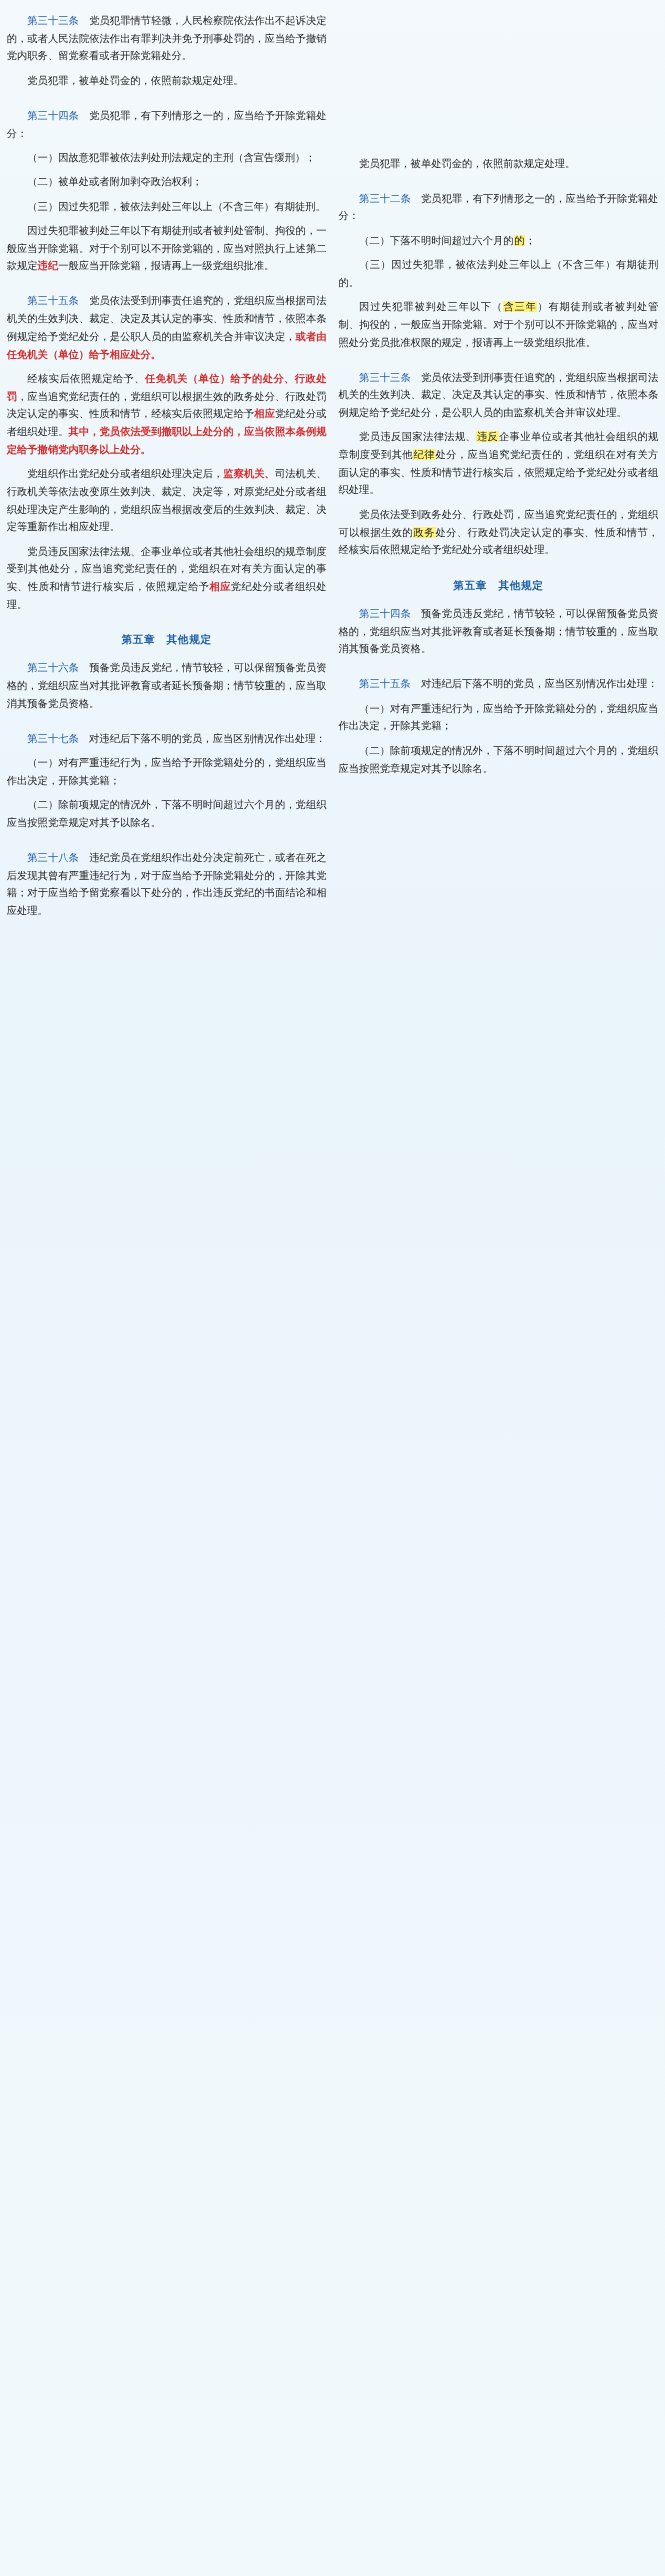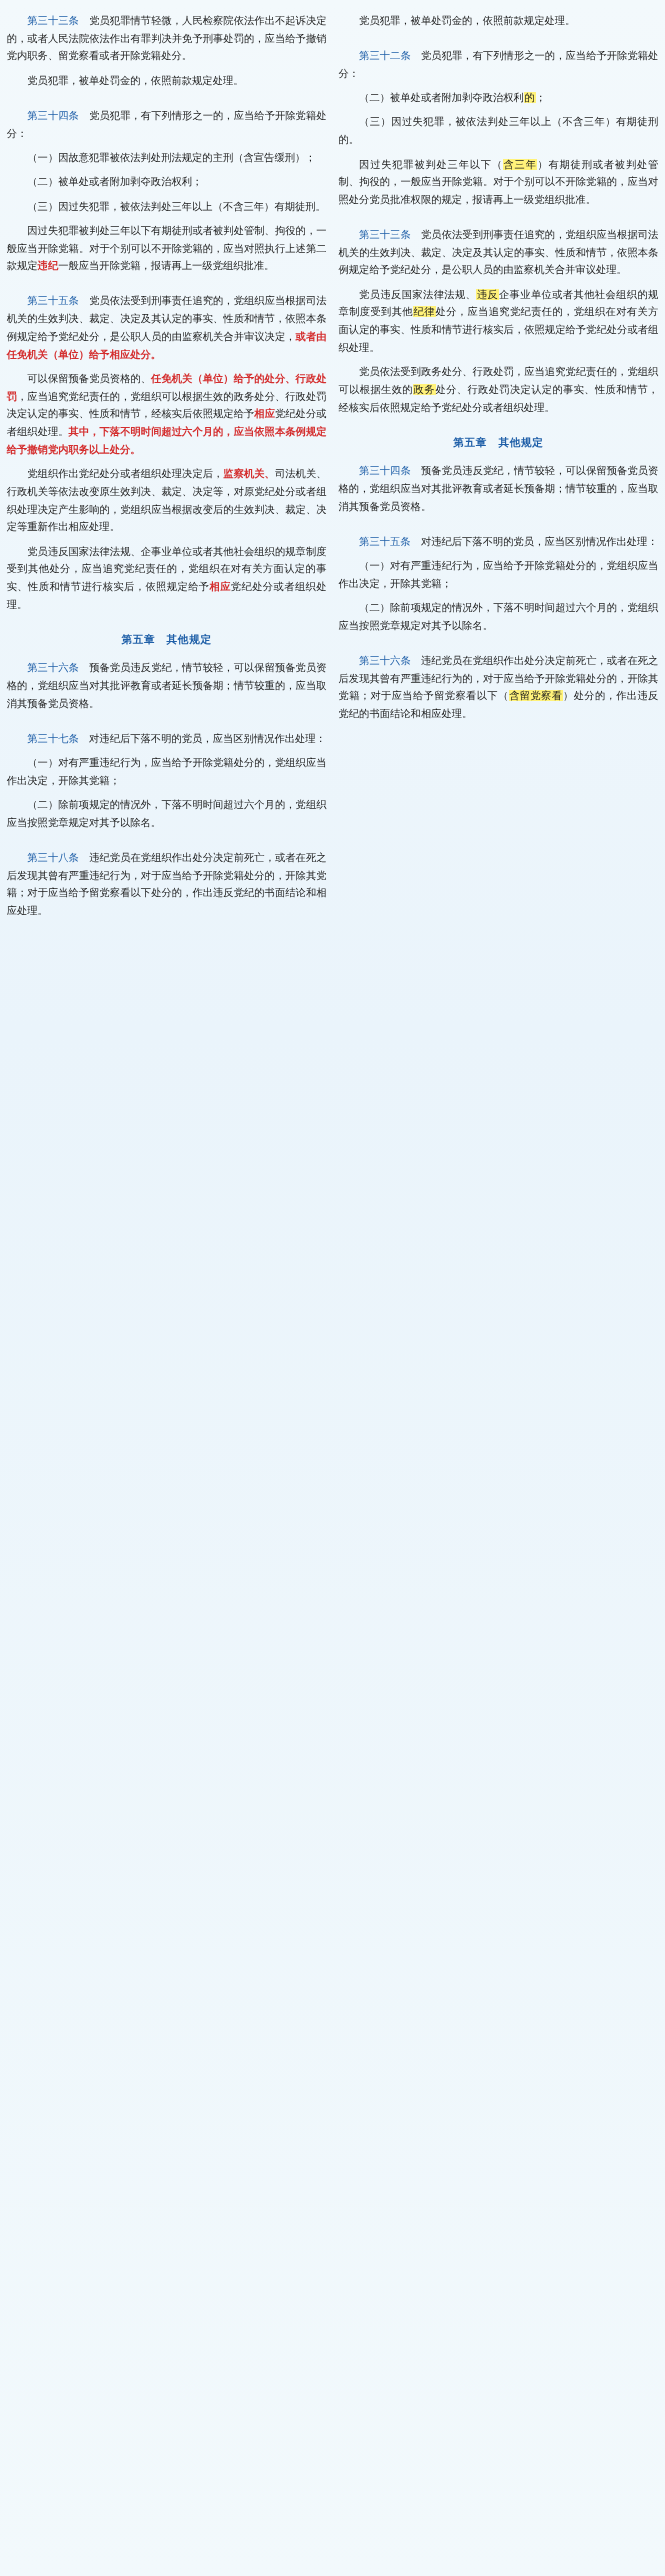--- a/index.html
+++ b/index.html
@@ -15,21 +15,21 @@
   .page {
     width: 665px;
     min-height: 2576px;
     box-sizing: border-box;
     background: linear-gradient(180deg, #f3f9fc 0%, #eaf4fb 40%, #f2f9fc 100%);
     padding: 12px 6.7px 20px 6.7px;
   }
   .columns {
     display: flex;
     gap: 12px;
-    align-items: flex-start;
+    align-items: center;
   }
   .col {
     width: 320px;
     box-sizing: border-box;
   }
   .blk {
     margin-bottom: 17.3px;
   }
   p {
     margin: 0 0 6.7px 0;
@@ -75,21 +75,21 @@
         </div>
         <div class="blk">
           <p class="ind"><span class="num">第三十</span><span class="num">四</span><span class="num">条</span><span>　党员犯罪，有下列情形之一的，应当给予开除党籍处分：</span></p>
           <p class="ind"><span>（一）因故意犯罪被依法判处刑法规定的主刑（含宣告缓刑）；</span></p>
           <p class="ind"><span>（二）被单处或者附加剥夺政治权利；</span></p>
           <p class="ind"><span>（三）因过失犯罪，被依法判处三年以上（不含三年）有期徒刑。</span></p>
           <p class="ind"><span>因过失犯罪被判处三年以下有期徒刑或者被判处管制、拘役的，一般应当开除党籍。对于个别可以不开除党籍的，应当对照执行上述第二款规定</span><span class="red">违纪</span><span>一般应当开除党籍，报请再上一级党组织批准。</span></p>
         </div>
         <div class="blk">
           <p class="ind"><span class="num">第三十</span><span class="num">五</span><span class="num">条</span><span>　党员依法受到刑事责任追究的，党组织应当根据司法机关的生效判决、裁定、决定及其认定的事实、性质和情节，依照本条例规定给予党纪处分，是公职人员的由监察机关合并审议决定，</span><span class="red">或者由任免机关（单位）给予相应处分。</span></p>
-          <p class="ind"><span>可以保留预备党员资格的、</span><span class="red">任免机关（单位）给予的处分、行政处罚</span><span>，应当追究党纪责任的，党组织可以根据生效的政务处分、行政处罚决定认定的事实、性质和情节，经核实后依照规定给予</span><span class="red">相应</span><span>党纪处分或者组织处理。</span><span class="red">其中，下落不明时间超过六个月的，应当依照本条例规定给予撤销党内职务以上处分。</span></p>
+          <p class="ind"><span>经核实后依照规定给予、</span><span class="red">任免机关（单位）给予的处分、行政处罚</span><span>，应当追究党纪责任的，党组织可以根据生效的政务处分、行政处罚决定认定的事实、性质和情节，经核实后依照规定给予</span><span class="red">相应</span><span>党纪处分或者组织处理。</span><span class="red">其中，党员依法受到撤职以上处分的，应当依照本条例规定给予撤销党内职务以上处分。</span></p>
           <p class="ind"><span>党组织作出党纪处分或者组织处理决定后，</span><span class="red">监察机关、</span><span>司法机关、行政机关等依法改变原生效判决、裁定、决定等，对原党纪处分或者组织处理决定产生影响的，党组织应当根据改变后的生效判决、裁定、决定等重新作出相应处理。</span></p>
           <p class="ind"><span>党员违反国家法律法规、企事业单位或者其他社会组织的规章制度受到其他处分，应当追究党纪责任的，党组织在对有关方面认定的事实、性质和情节进行核实后，依照规定给予</span><span class="red">相应</span><span>党纪处分或者组织处理。</span></p>
         </div>
         <div class="chap">第五章　其他规定</div>
         <div class="blk">
           <p class="ind"><span class="num">第三十</span><span class="num">六</span><span class="num">条</span><span>　预备党员违反党纪，情节较轻，可以保留预备党员资格的，党组织应当对其批评教育或者延长预备期；情节较重的，应当取消其预备党员资格。</span></p>
         </div>
         <div class="blk">
           <p class="ind"><span class="num">第三十</span><span class="num">七</span><span class="num">条</span><span>　对违纪后下落不明的党员，应当区别情况作出处理：</span></p>
           <p class="ind"><span>（一）对有严重违纪行为，应当给予开除党籍处分的，党组织应当作出决定，开除其党籍；</span></p>
@@ -98,37 +98,34 @@
         <div class="blk">
           <p class="ind"><span class="num">第三十</span><span class="num">八</span><span class="num">条</span><span>　违纪党员在党组织作出处分决定前死亡，或者在死之后发现其曾有严重违纪行为，对于应当给予开除党籍处分的，开除其党籍；对于应当给予留党察看以下处分的，作出违反党纪的书面结论和相应处理。</span></p>
         </div>
       </div>
     <div class="col" id="right-col">
         <div class="blk">
           <p class="ind"><span>党员犯罪，被单处罚金的，依照前款规定处理。</span></p>
         </div>
         <div class="blk">
           <p class="ind"><span class="num">第三十</span><span class="num">二</span><span class="num">条</span><span>　党员犯罪，有下列情形之一的，应当给予开除党籍处分：</span></p>
-          <p class="ind"><span>（二）被单处或者附加剥夺政治权利</span><span class="hl">的</span><span>；</span></p>
+          <p class="ind"><span>（二）下落不明时间超过六个月的</span><span class="hl">的</span><span>；</span></p>
           <p class="ind"><span>（三）因过失犯罪，被依法判处三年以上（不含三年）有期徒刑的。</span></p>
           <p class="ind"><span>因过失犯罪被判处三年以下（</span><span class="hl">含三年</span><span>）有期徒刑或者被判处管制、拘役的，一般应当开除党籍。对于个别可以不开除党籍的，应当对照处分党员批准权限的规定，报请再上一级党组织批准。</span></p>
         </div>
         <div class="blk">
           <p class="ind"><span class="num">第三十</span><span class="num">三</span><span class="num">条</span><span>　党员依法受到刑事责任追究的，党组织应当根据司法机关的生效判决、裁定、决定及其认定的事实、性质和情节，依照本条例规定给予党纪处分，是公职人员的由监察机关合并审议处理。</span></p>
           <p class="ind"><span>党员违反国家法律法规、</span><span class="hl">违反</span><span>企事业单位或者其他社会组织的规章制度受到其他</span><span class="hl">纪律</span><span>处分，应当追究党纪责任的，党组织在对有关方面认定的事实、性质和情节进行核实后，依照规定给予党纪处分或者组织处理。</span></p>
           <p class="ind"><span>党员依法受到政务处分、行政处罚，应当追究党纪责任的，党组织可以根据生效的</span><span class="hl">政务</span><span>处分、行政处罚决定认定的事实、性质和情节，经核实后依照规定给予党纪处分或者组织处理。</span></p>
         </div>
         <div class="chap">第五章　其他规定</div>
         <div class="blk">
           <p class="ind"><span class="num">第三十</span><span class="num">四</span><span class="num">条</span><span>　预备党员违反党纪，情节较轻，可以保留预备党员资格的，党组织应当对其批评教育或者延长预备期；情节较重的，应当取消其预备党员资格。</span></p>
         </div>
         <div class="blk">
           <p class="ind"><span class="num">第三十</span><span class="num">五</span><span class="num">条</span><span>　对违纪后下落不明的党员，应当区别情况作出处理：</span></p>
           <p class="ind"><span>（一）对有严重违纪行为，应当给予开除党籍处分的，党组织应当作出决定，开除其党籍；</span></p>
           <p class="ind"><span>（二）除前项规定的情况外，下落不明时间超过六个月的，党组织应当按照党章规定对其予以除名。</span></p>
         </div>
-        <div class="blk">
-          <p class="ind"><span class="num">第三十</span><span class="num">六</span><span class="num">条</span><span>　违纪党员在党组织作出处分决定前死亡，或者在死之后发现其曾有严重违纪行为的，对于应当给予开除党籍处分的，开除其党籍；对于应当给予留党察看以下（</span><span class="hl">含留党察看</span><span>）处分的，作出违反党纪的书面结论和相应处理。</span></p>
-        </div>
       </div>
   </div>
 </div>
 
 
 </body></html>

